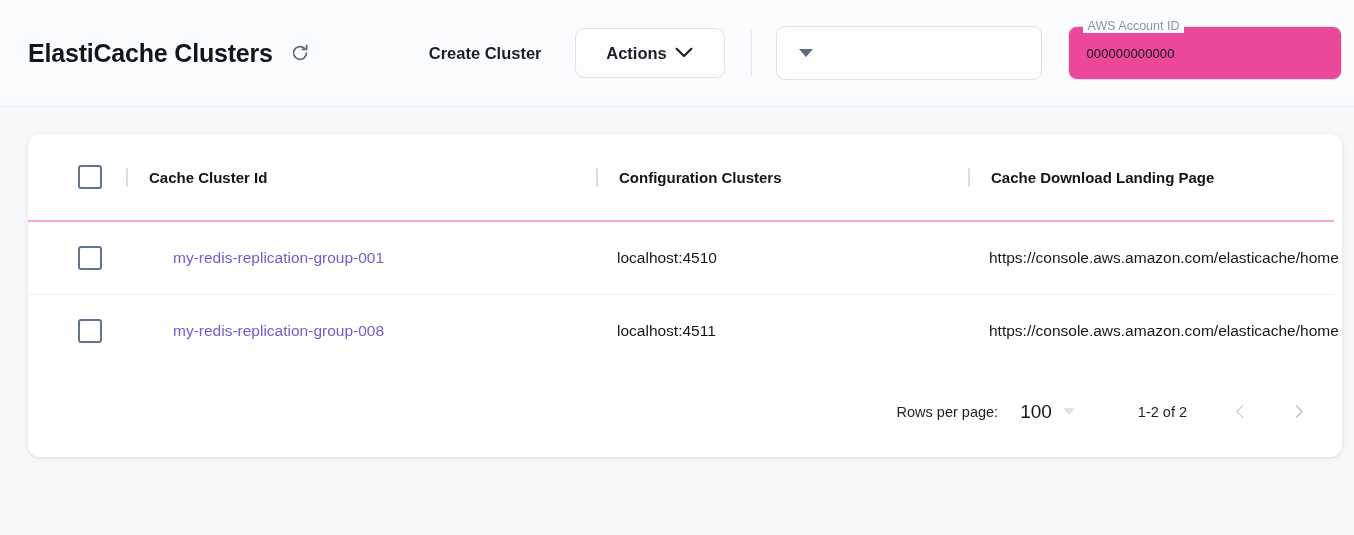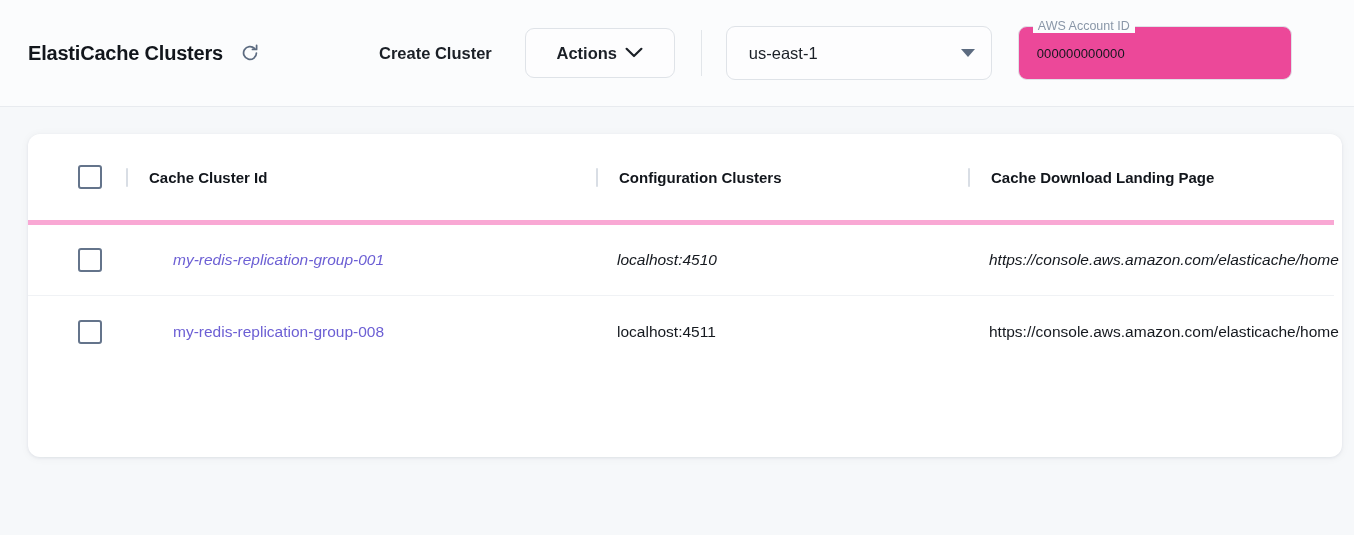--- a/index.html
+++ b/index.html
@@ -14,21 +14,21 @@
 
   
   .topbar {
     position: absolute; left: 0; top: 0; width: 1354px; height: 107px;
     background: #fbfcfd;
     border-bottom: 1px solid #e8ebef;
     display: flex; align-items: center;
   }
   .title-wrap { display: flex; align-items: center; margin-left: 28px; }
   .page-title {
-    font-size: 20px; font-weight: bold; color: #12161c; letter-spacing: -0.2px;
+    font-size: 25px; font-weight: bold; color: #12161c; letter-spacing: -0.2px;
     line-height: 1;
   }
   .refresh-btn {
     margin-left: 14px; width: 26px; height: 26px;
     display: flex; align-items: center; justify-content: center;
     cursor: pointer; background: none; border: none;
   }
   .refresh-btn svg { display: block; }
 
   .create-cluster {
@@ -119,21 +119,21 @@
     width: 24px; height: 24px;
     border: 2px solid #64748b; border-radius: 3px;
     background: #ffffff; cursor: pointer; flex: none;
   }
 
   tbody td {
     height: 73px; vertical-align: middle; padding: 0;
     font-size: 15.5px; color: #15191f;
     border-top: 1px solid #f0f2f5;
   }
-  tbody tr:first-child td { border-top: 5px solid #f9a8d4; font-style: italic; }
+  tbody tr:first-child td { border-top: 2px solid #f9a8d4; }
   td.td-check { padding-left: 50px; }
   td.td-id { padding-left: 47px; }
   .cluster-link {
     color: #6c5fd4; font-size: 15.5px; text-decoration: none; cursor: pointer;
     white-space: nowrap;
   }
   td.td-ep { padding-left: 21px; }
   td.td-url { padding-left: 21px; }
   .url-text {
     display: block; white-space: nowrap; overflow: hidden;
@@ -190,21 +190,20 @@
       <span class="chev-down">
         <svg width="18" height="11" viewBox="0 0 18 11" fill="none" stroke="#1b2027" stroke-width="2.2" stroke-linecap="round" stroke-linejoin="round">
           <polyline points="1.6 1.8 9 9 16.4 1.8"></polyline>
         </svg>
       </span>
     </div>
 
     <div class="v-divider"></div>
 
     <div class="region-select">
-      <span class="region-value">us-east-1</span>
       <span class="tri-down"></span>
     </div>
 
     <div class="account-field">
       <span class="account-legend">AWS Account ID</span>
       <span class="account-value">000000000000</span>
     </div>
   </div>
 
   <div class="card">
@@ -263,15 +262,31 @@
             <a class="cluster-link">my-redis-replication-group-008</a>
           </td>
           <td class="td-ep">localhost:4511</td>
           <td class="td-url">
             <span class="url-text">https://console.aws.amazon.com/elasticache/home</span>
           </td>
         </tr>
       </tbody>
     </table>
 
+    <div class="pager">
+      <span class="rpp-label">Rows per page:</span>
+      <span class="rpp-value">100</span>
+      <span class="rpp-tri"></span>
+      <span class="range-text">1-2 of 2</span>
+      <button class="pg-btn" aria-label="Previous page">
+        <svg width="17" height="17" viewBox="0 0 24 24" fill="none" stroke="#cfd6de" stroke-width="2.1" stroke-linecap="round" stroke-linejoin="round">
+          <polyline points="15 4 7 12 15 20"></polyline>
+        </svg>
+      </button>
+      <button class="pg-btn next" aria-label="Next page">
+        <svg width="17" height="17" viewBox="0 0 24 24" fill="none" stroke="#b9c2cd" stroke-width="2.1" stroke-linecap="round" stroke-linejoin="round">
+          <polyline points="9 4 17 12 9 20"></polyline>
+        </svg>
+      </button>
+    </div>
   </div>
 
 </div>
 
 </body></html>

